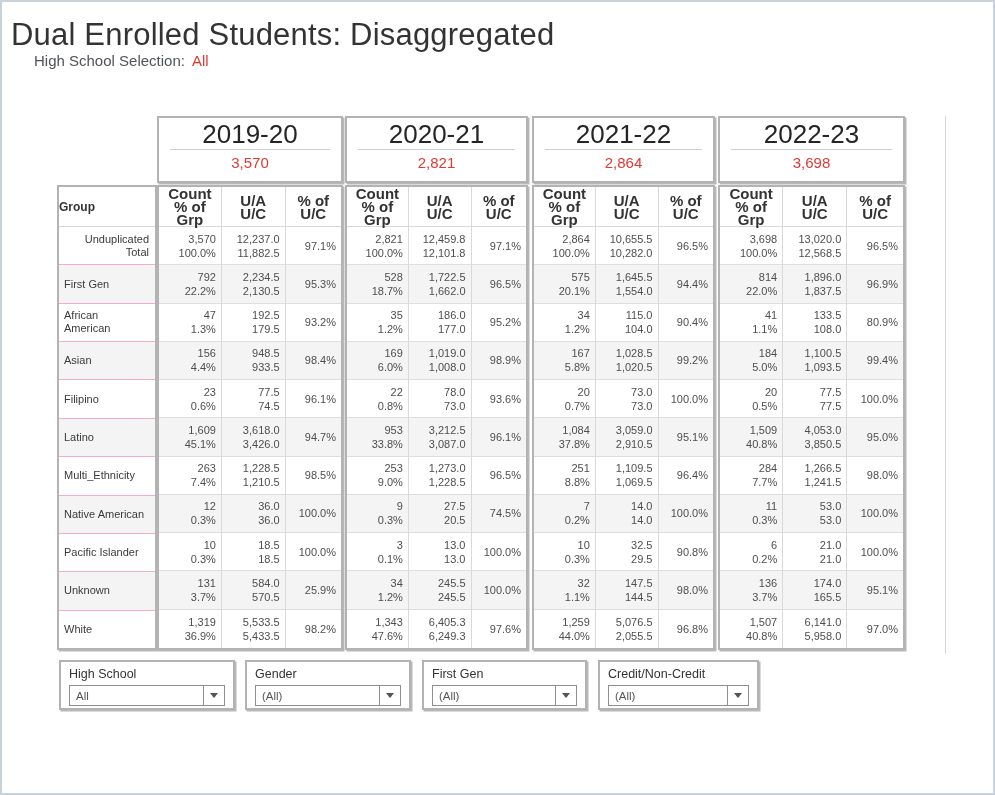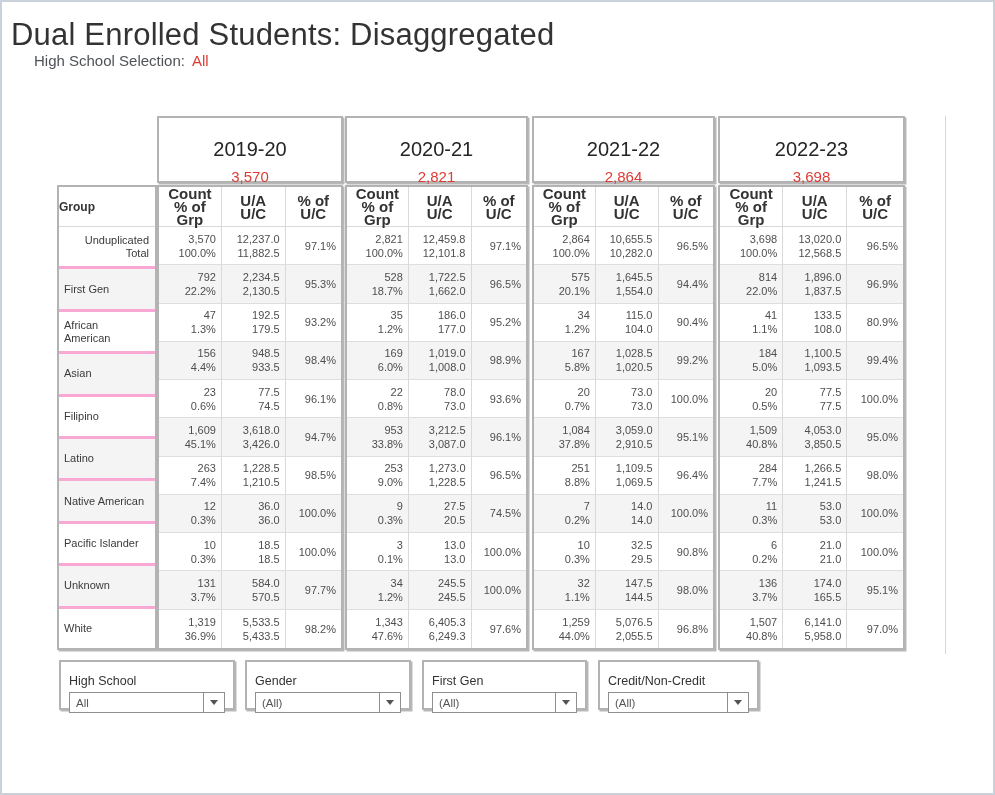--- a/index.html
+++ b/index.html
@@ -24,21 +24,21 @@
     background:#d4d9de;
   }
 
   .block{
     position:absolute; background:#fff;
     border:2px solid #b3b3b3;
     box-shadow:1.5px 1.5px 0 rgba(125,125,125,.55);
   }
   
   .year-box{ top:114px; height:67px; display:flex; flex-direction:column; align-items:center; }
-  .year-label{ font-size:20px; color:#252525; margin-top:18px; line-height:26px; }
+  .year-label{ font-size:26px; color:#252525; margin-top:3px; line-height:26px; }
   .year-rule{ width:calc(100% - 22px); height:1px; background:#cfcfcf; margin:2px 0 4px 0; }
   .year-total{ font-size:15px; color:#dd3b34; }
 
   
   .body-block{ top:183px; height:465px; display:flex; flex-direction:column; }
   .hrow{ height:40px; display:flex; flex:0 0 40px; }
   .drow{ flex:1; display:flex; }
   .drow.alt{ background:#f4f4f4; }
   .hcell{
     display:flex; align-items:center; justify-content:center; text-align:center;
@@ -60,27 +60,27 @@
     flex:0 0 40px; display:flex; align-items:center; padding-left:0;
     font-size:12px; font-weight:bold; color:#333; border-bottom:1px solid #d9d9d9;
   }
   .group-cell{
     flex:1; display:flex; flex-direction:column; justify-content:center;
     font-size:11px; color:#3a3a3a; line-height:13px; padding-left:5px; padding-right:5px;
     white-space:pre-line;
   }
   .group-cell.right{ text-align:right; padding-right:6px; }
   .group-cell.alt{ background:#f4f4f4; }
-  .group-cell:not(:last-child){ border-bottom:3px solid #f9a8d4; }
+  .group-cell:not(:last-child){ border-bottom:1px solid #f9a8d4; }
 
   
   .filter{
     position:absolute; top:658px; height:50px; background:#fff;
     border:2px solid #b3b3b3; box-shadow:1.5px 1.5px 0 rgba(125,125,125,.55);
-    padding:12px 8px 0 8px;
+    padding:5px 8px 0 8px;
   }
   .filter-label{ font-size:12.5px; color:#333; }
   .filter-dd{
     margin-top:4px; height:21px; border:1px solid #8f8f8f; background:#fff;
     display:flex; align-items:stretch;
   }
   .filter-dd-value{
     flex:1; display:flex; align-items:center; padding-left:6px;
     font-size:11.5px; color:#555;
   }
@@ -108,20 +108,21 @@
       <div class="block group-block">
         <div class="group-hcell">Group</div>
         <div class="group-cell right">Unduplicated
 Total</div>
         <div class="group-cell alt">First Gen</div>
         <div class="group-cell">African
 American</div>
         <div class="group-cell alt">Asian</div>
         <div class="group-cell">Filipino</div>
         <div class="group-cell alt">Latino</div>
+        <div class="group-cell">Multi_Ethnicity</div>
         <div class="group-cell alt">Native American</div>
         <div class="group-cell">Pacific Islander</div>
         <div class="group-cell alt">Unknown</div>
         <div class="group-cell">White</div>
       </div>
       <div class="block year-box" style="left: 155px; width: 186px;">
         <div class="year-label">2019-20</div>
         <div class="year-rule"></div>
         <div class="year-total">3,570</div>
       </div>
@@ -254,21 +255,21 @@
         <div class="drow alt">
           <div class="dcell c1">
             <span>131</span>
             <span>3.7%</span>
           </div>
           <div class="dcell c2">
             <span>584.0</span>
             <span>570.5</span>
           </div>
           <div class="dcell c3">
-            <span>97.7%</span>
+            <span>25.9%</span>
           </div>
         </div>
         <div class="drow">
           <div class="dcell c1">
             <span>1,319</span>
             <span>36.9%</span>
           </div>
           <div class="dcell c2">
             <span>5,533.5</span>
             <span>5,433.5</span>

